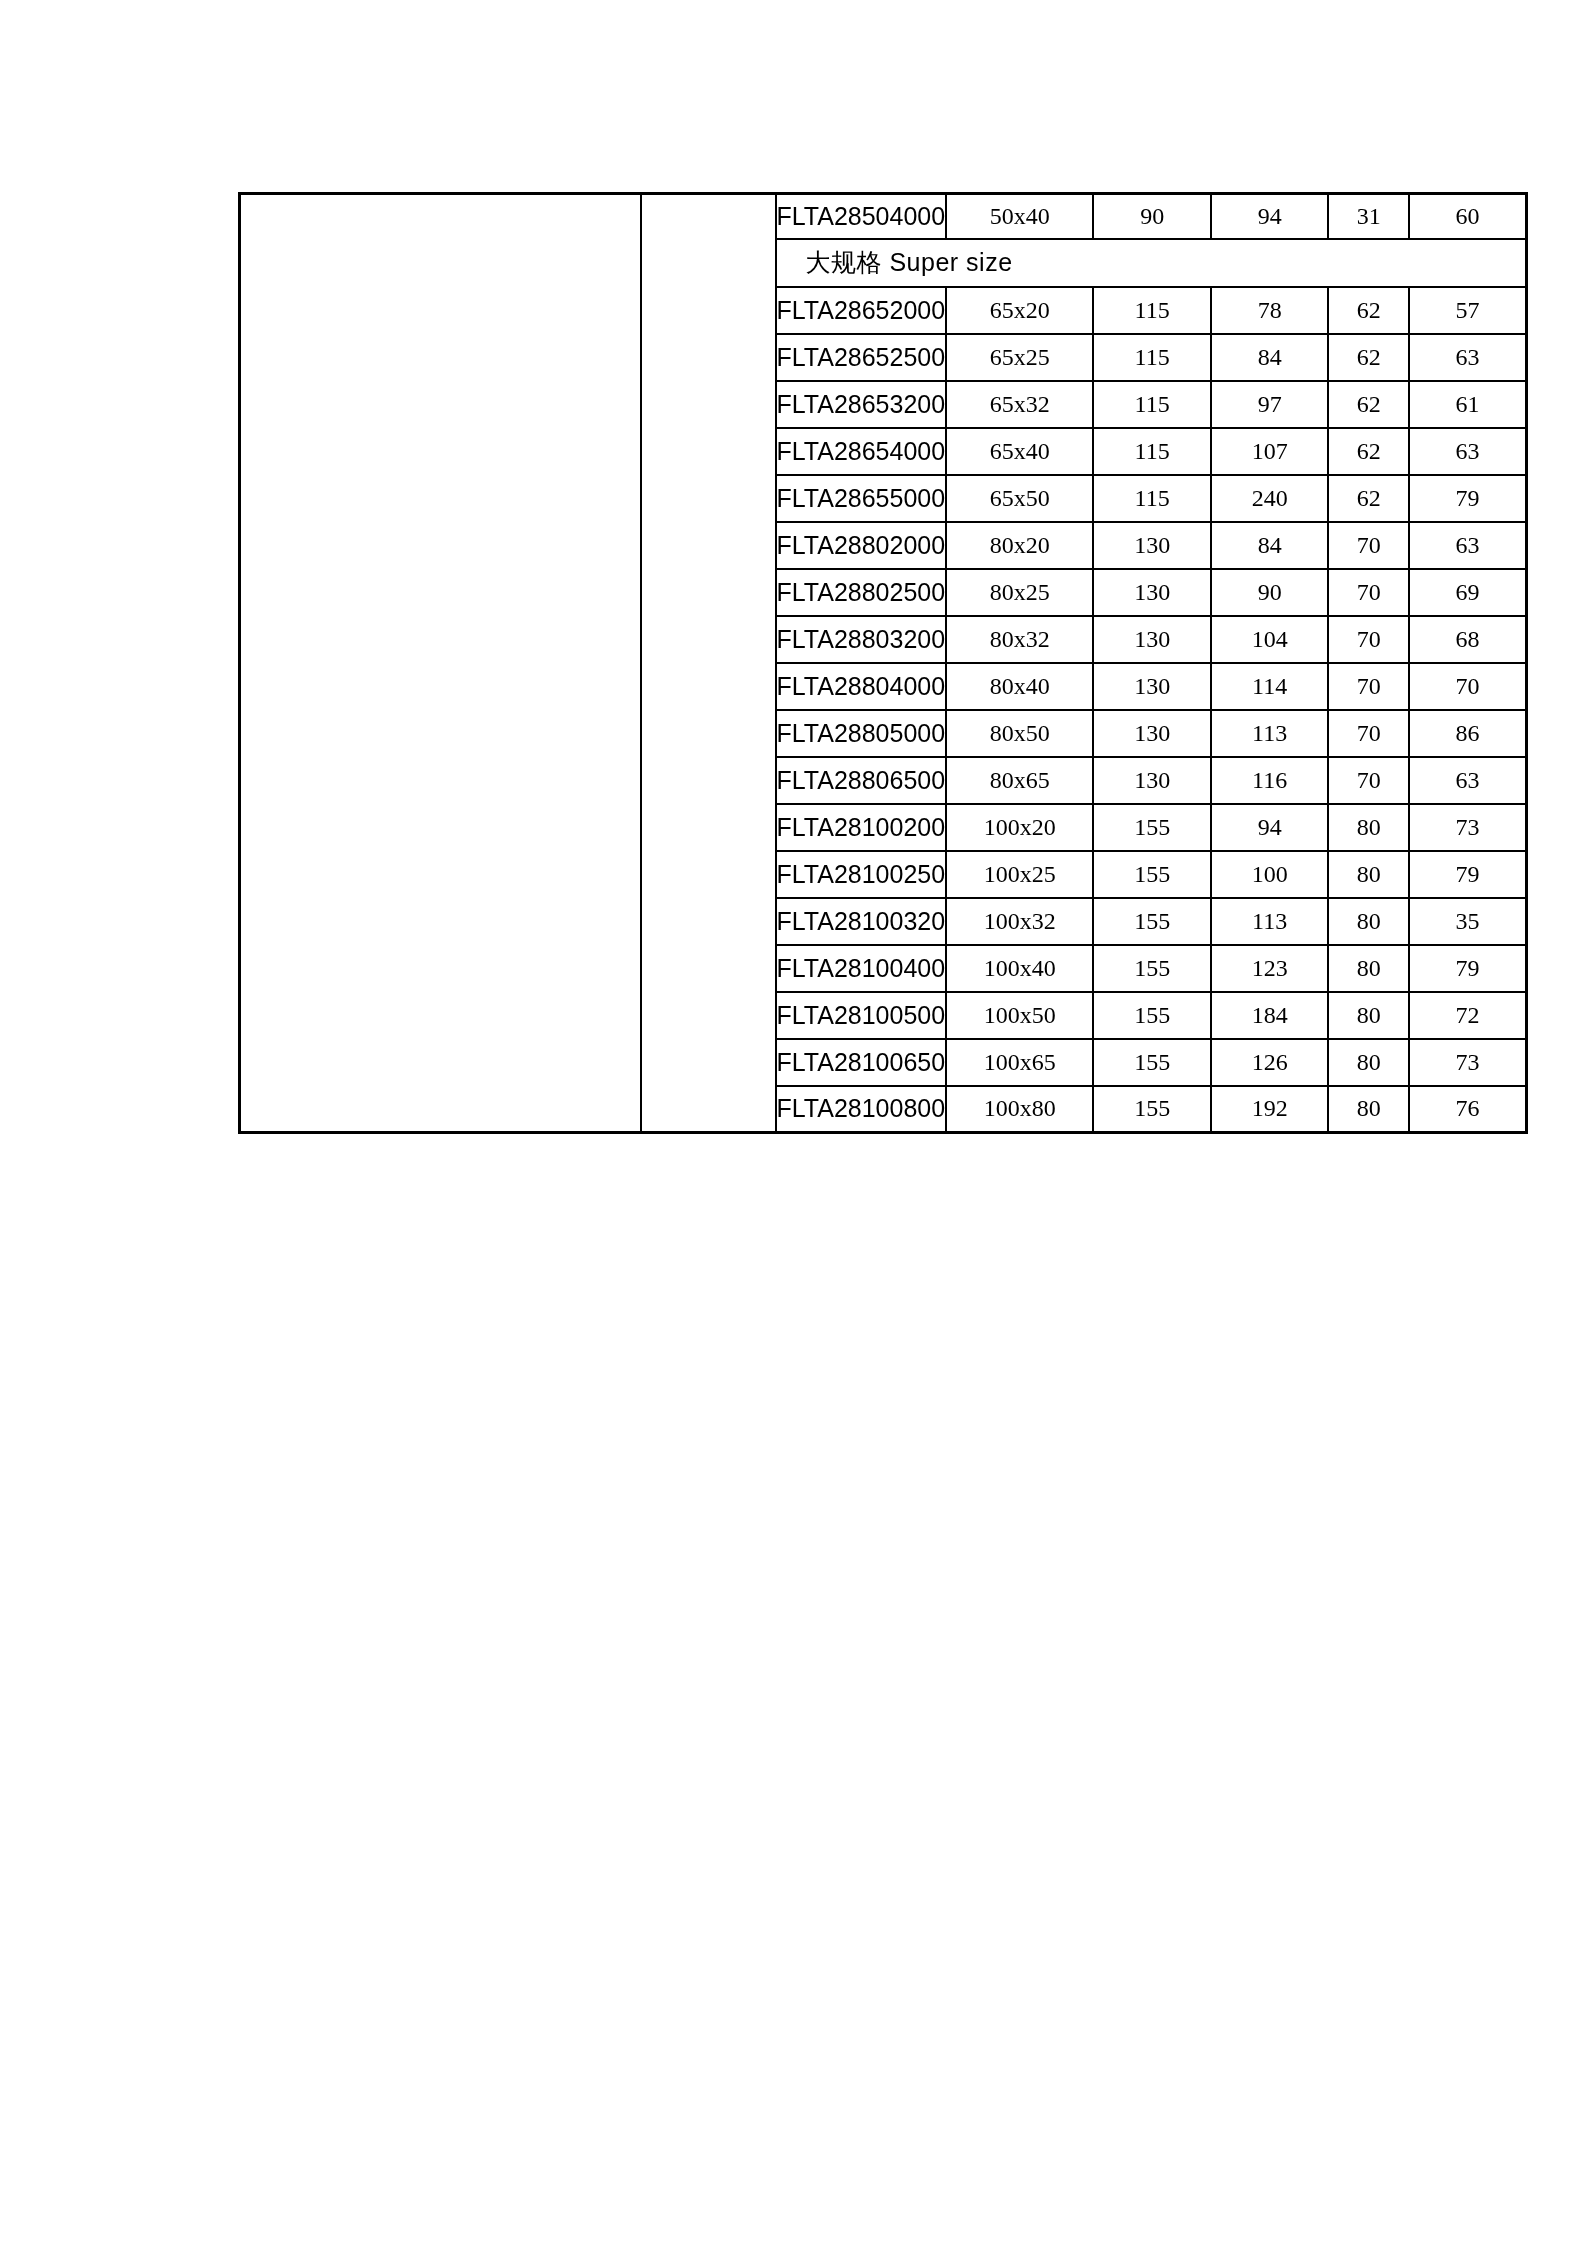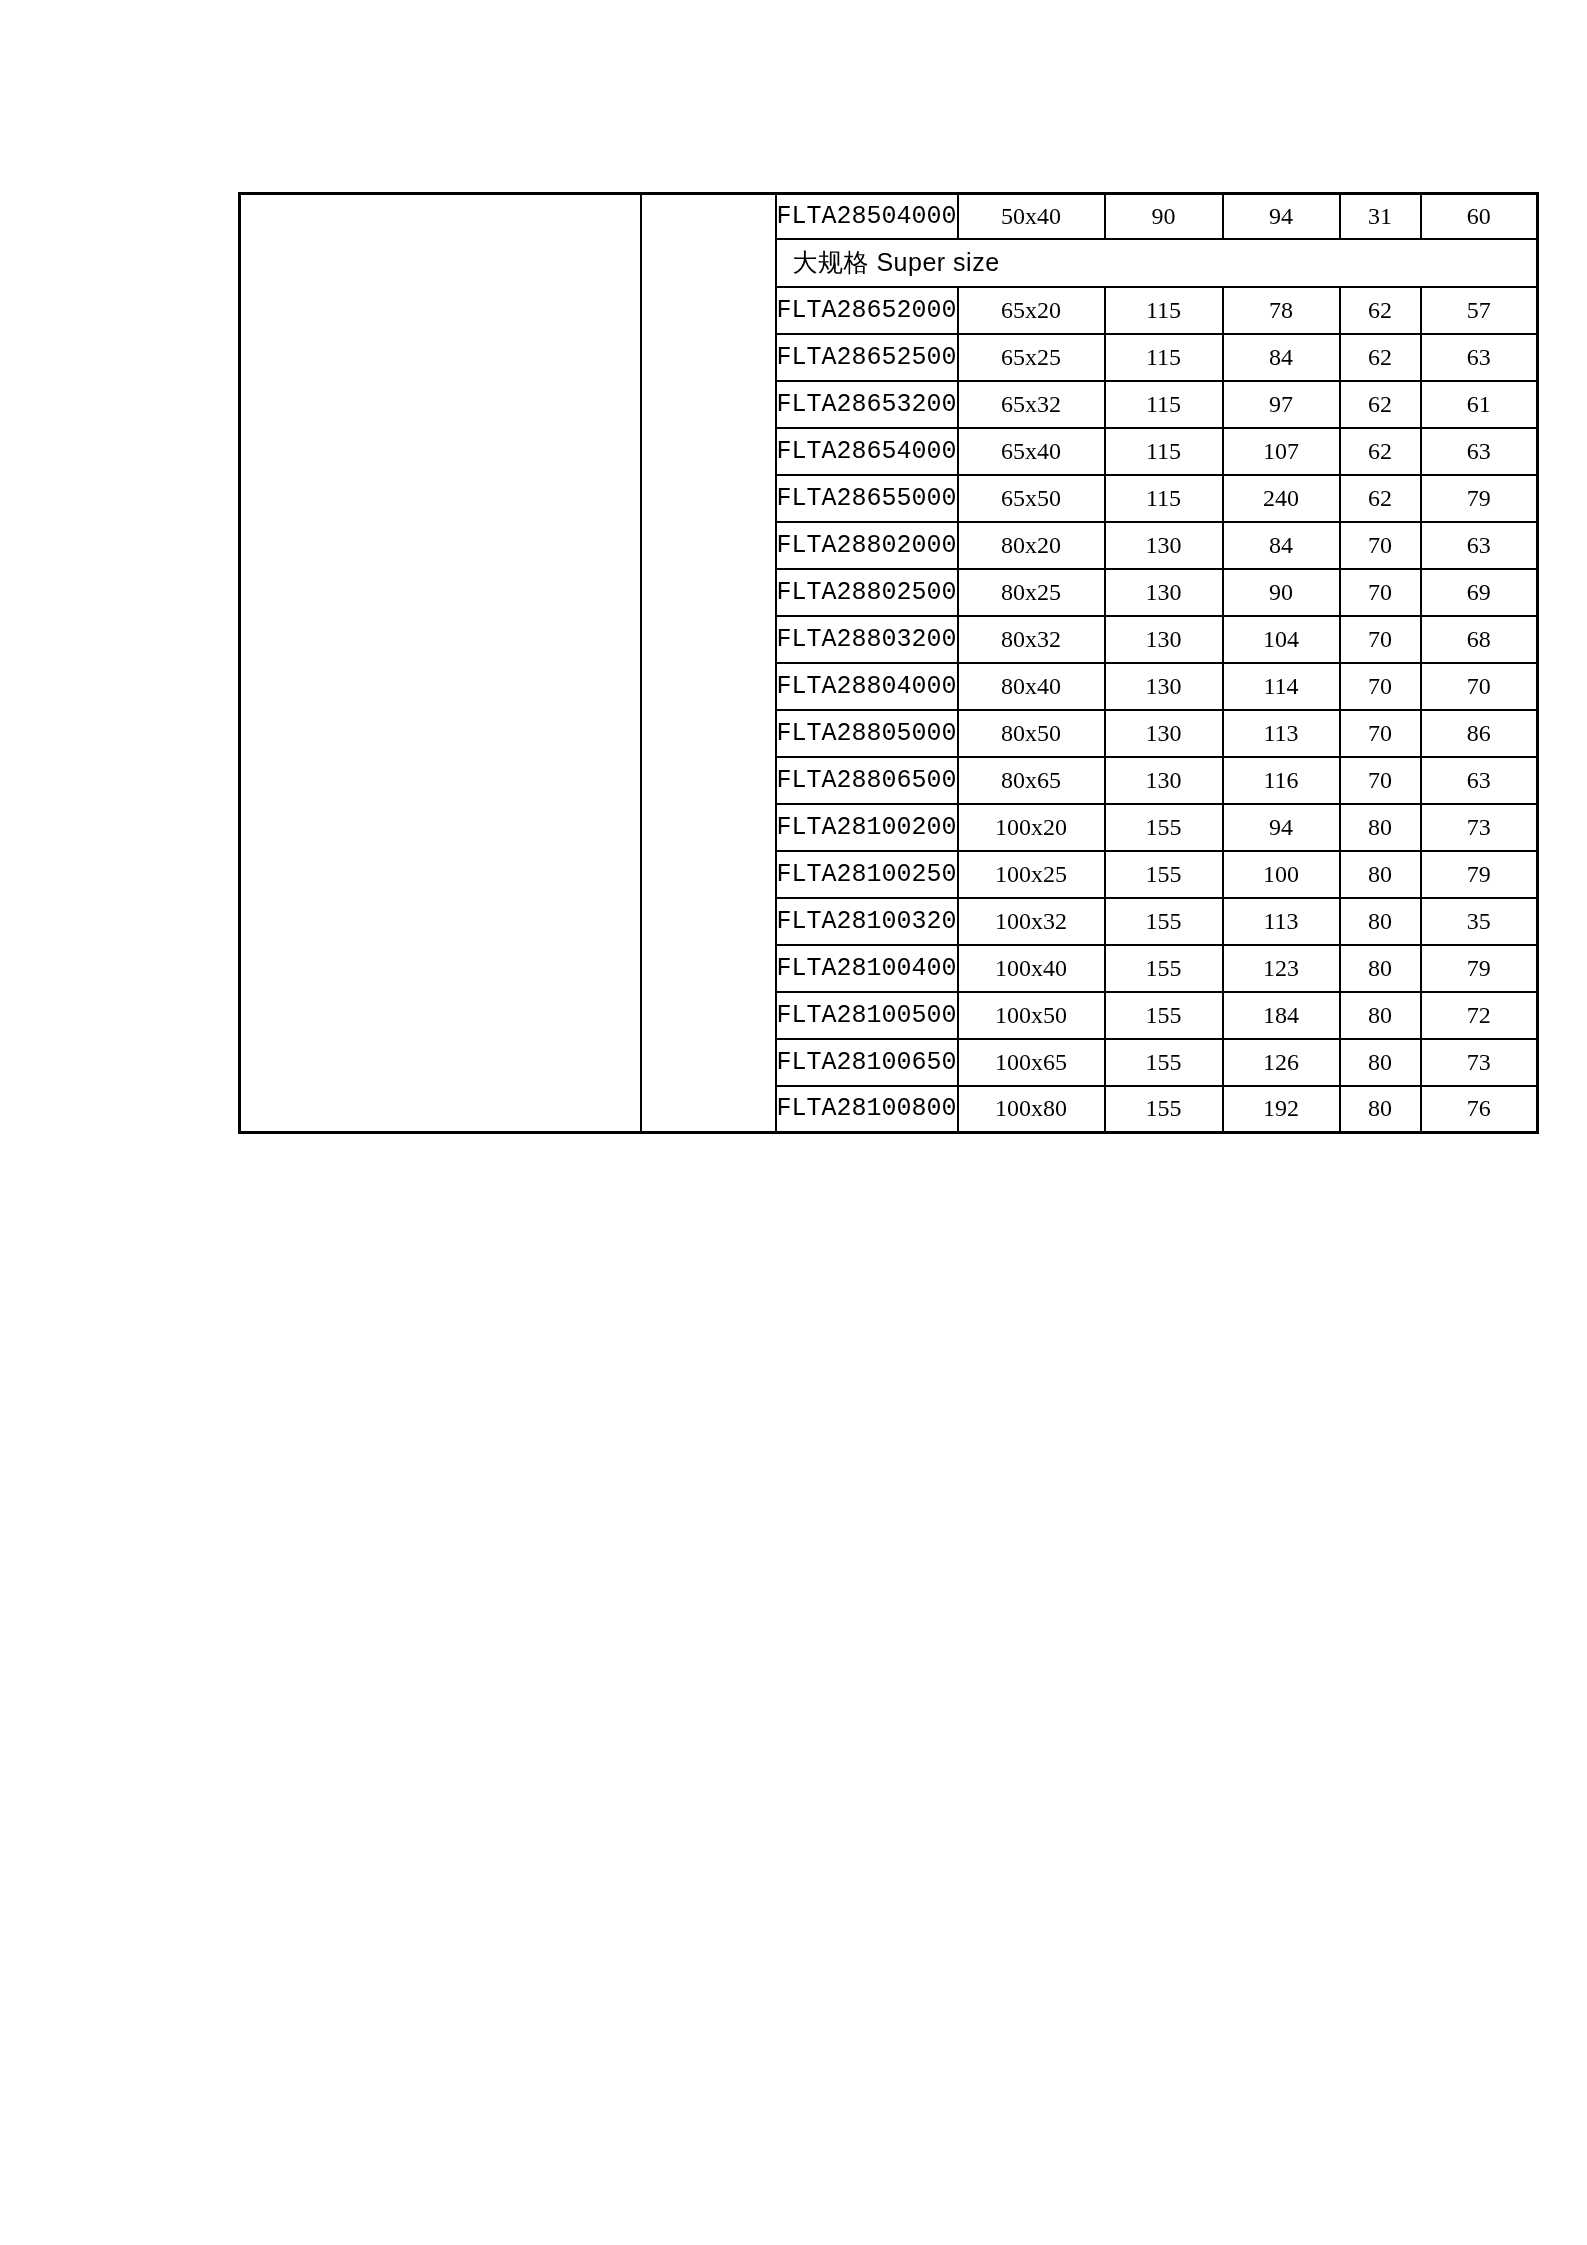--- a/index.html
+++ b/index.html
@@ -26,32 +26,32 @@
     vertical-align: middle;
     overflow: hidden;
     white-space: nowrap;
   }
   tr.first-row   { height: 45px; }
   tr.section-row { height: 48px; }
   tr.product-row { height: 47px; }
   td.code-cell {
     text-align: left;
     font-size: 25px;
-    font-family: Liberation Mono, monospace;
+    font-family: Liberation Sans, sans-serif;
     margin-left: 8px;
   }
   td.size-cell, td.num-cell {
     text-align: center;
     font-size: 24px;
     font-family: "Liberation Serif", serif;
   }
   td.section-cell {
     font-family: "Liberation Sans", sans-serif;
     font-size: 25px;
-    padding-left: 16px;
+    padding-left: 29px;
     letter-spacing: 0.5px;
     text-align: left;
   }
   td.blank-cell { background: #ffffff; }
 </style>
 </head>
 <body>
 
 <div>
   <table class="spec">

